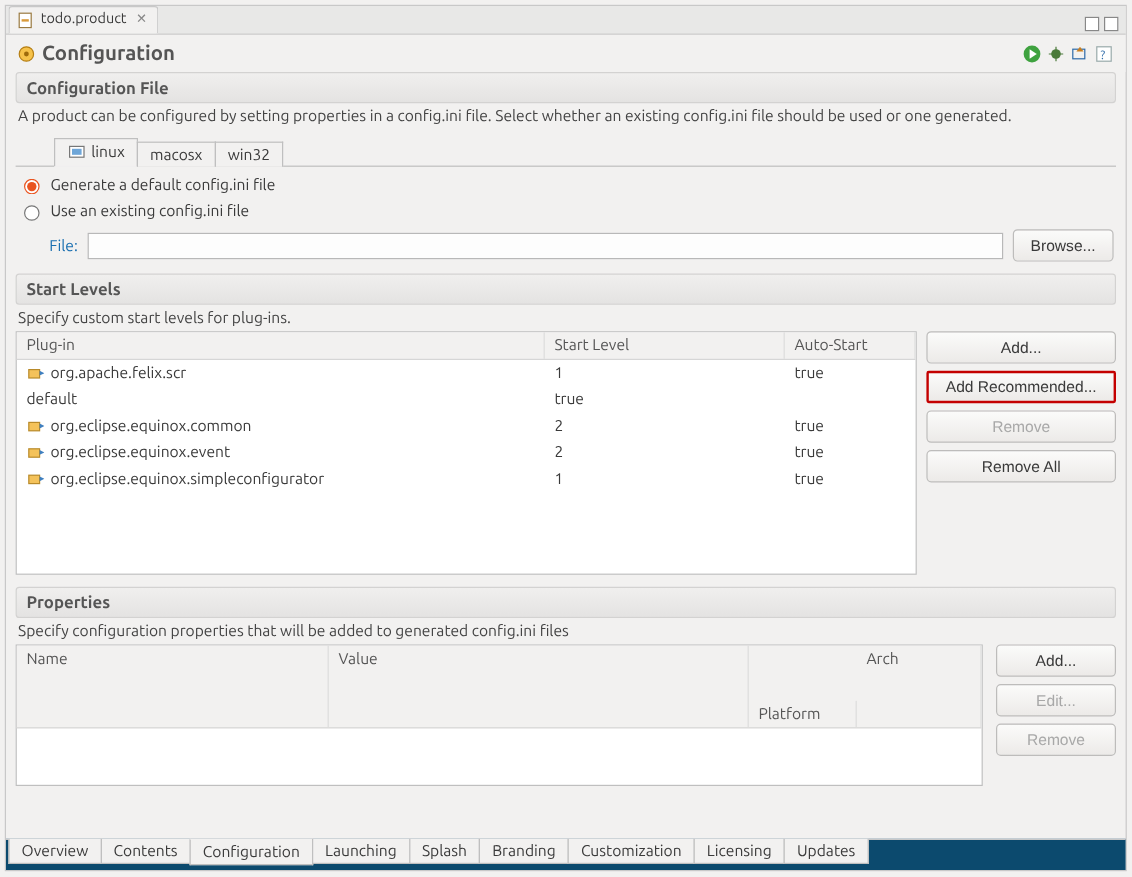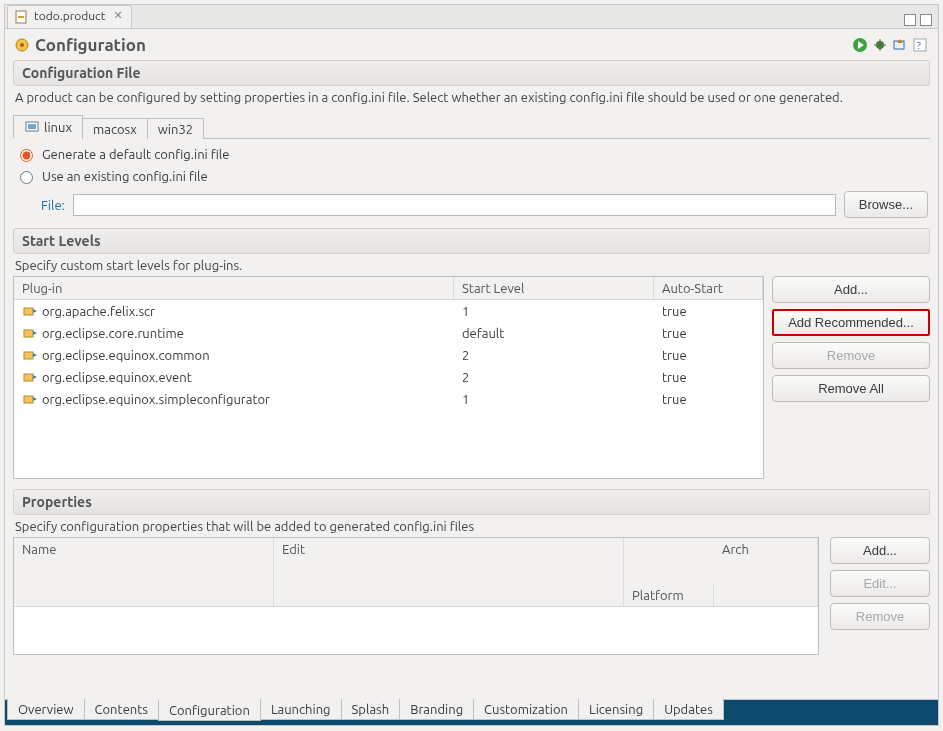--- a/index.html
+++ b/index.html
@@ -101,21 +101,21 @@
     padding: 3px 10px;
     border: 1px solid #bfbfbf;
     border-bottom: none;
     background: #f2f1f0;
     margin-right: -1px;
     font-size: 13px;
     display:flex; align-items:center; gap:4px;
     position:relative;
     top:1px;
   }
-  .os-tab.active { background:#f2f1f0; border-bottom:1px solid #f2f1f0; }
+  .os-tab.active { background:#f2f1f0; border-bottom:1px solid #f2f1f0;margin-left:32px; }
   .radio-row {
     display: flex; align-items: center; gap: 6px;
     padding: 3px 2px;
   }
   input[type=radio] { accent-color: #e95420; }
   .file-row {
     display: flex; align-items: center; gap: 8px;
     padding: 4px 2px 0 28px;
   }
   .file-row label { color: #1a6fb0; }
@@ -323,29 +323,20 @@
                       <rect x="1" y="4" width="9" height="7" fill="#f4c25a" stroke="#b88a2a"></rect>
                       <polygon points="10,5 14,7 10,9" fill="#3f7fbf"></polygon>
                     </svg>
                   </span>
                   <span>org.apache.felix.scr</span>
                 </div>
                 <div class="td">1</div>
                 <div class="td">true</div>
               </div>
               <div class="trow">
-                <div class="td">
-                  <span class="icon-generic">
-                    <svg width="14" height="14">
-                      <rect x="1" y="4" width="9" height="7" fill="#f4c25a" stroke="#b88a2a"></rect>
-                      <polygon points="10,5 14,7 10,9" fill="#3f7fbf"></polygon>
-                    </svg>
-                  </span>
-                  <span>org.eclipse.core.runtime</span>
-                </div>
                 <div class="td">default</div>
                 <div class="td">true</div>
               </div>
               <div class="trow">
                 <div class="td">
                   <span class="icon-generic">
                     <svg width="14" height="14">
                       <rect x="1" y="4" width="9" height="7" fill="#f4c25a" stroke="#b88a2a"></rect>
                       <polygon points="10,5 14,7 10,9" fill="#3f7fbf"></polygon>
                     </svg>
@@ -392,21 +383,21 @@
       </div>
     </div>
 
     <div class="section">
       <div class="section-title">Properties</div>
       <div class="section-desc">Specify configuration properties that will be added to generated config.ini files</div>
       <div class="props-area">
         <div class="props-table">
           <div class="thead">
             <div class="th">Name</div>
-            <div class="th">Edit</div>
+            <div class="th">Value</div>
             <div class="th">Platform</div>
             <div class="th">Arch</div>
           </div>
         </div>
         <div class="side-buttons" style="width:100px;">
           <button class="btn">Add...</button>
           <button class="btn disabled">Edit...</button>
           <button class="btn disabled">Remove</button>
         </div>
       </div>

